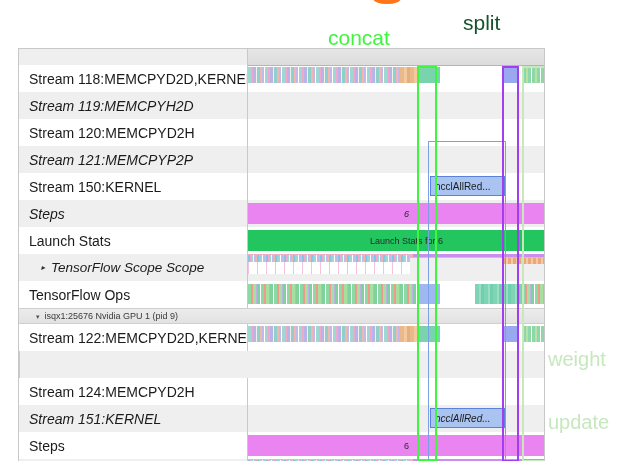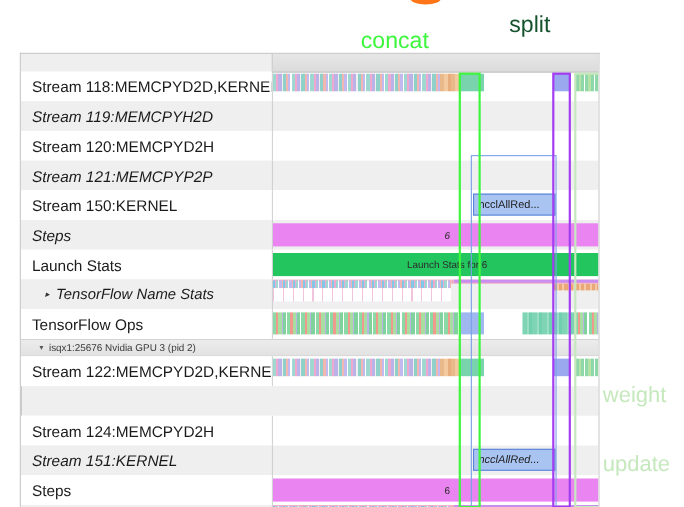--- a/index.html
+++ b/index.html
@@ -271,21 +271,21 @@
     <div class="lane plain">
       <div class="lane-name">Launch Stats</div>
       <div class="lane-track">
         <div class="bar launch" style="left:0px;width:317px;">Launch Stats for 6</div>
       </div>
     </div>
 
     <div class="lane alt">
       <div class="lane-name indent">
         <span class="tri">▸</span>
-        <span>TensorFlow Name Stats</span>
+        <span>TensorFlow Scope Scope</span>
       </div>
       <div class="lane-track">
         <div class="strip s-scope-pink" style="left:0px;width:317px;"></div>
         <div class="strip s-scope-purple" style="left:165px;width:152px;"></div>
         <div class="strip s-scope-top" style="left:0px;width:162px;"></div>
         <div class="strip s-scope-bot" style="left:0px;width:162px;"></div>
         <div class="strip s-scope-orange" style="left:255px;width:62px;"></div>
       </div>
     </div>
 
@@ -294,21 +294,21 @@
       <div class="lane-track">
         <div class="strip s-ops" style="left:0px;width:170px;"></div>
         <div class="strip s-blue-blk" style="left:170px;width:22px;"></div>
         <div class="strip s-ops-teal" style="left:227px;width:47px;"></div>
         <div class="strip s-ops" style="left:274px;width:43px;"></div>
       </div>
     </div>
 
     <div class="proc-header">
       <span class="caret">▾</span>
-      <span>isqx1:25676 Nvidia GPU 3 (pid 2)</span>
+      <span>isqx1:25676 Nvidia GPU 1 (pid 9)</span>
     </div>
 
     <div class="lane plain">
       <div class="lane-name">Stream 122:MEMCPYD2D,KERNEL,MI</div>
       <div class="lane-track">
         <div class="strip s-kernel" style="left:0px;width:152px;"></div>
         <div class="strip s-kernel2" style="left:152px;width:18px;"></div>
         <div class="strip s-seafoam" style="left:170px;width:22px;"></div>
         <div class="strip s-periwinkle" style="left:255px;width:16px;"></div>
         <div class="strip s-green" style="left:275px;width:42px;"></div>

